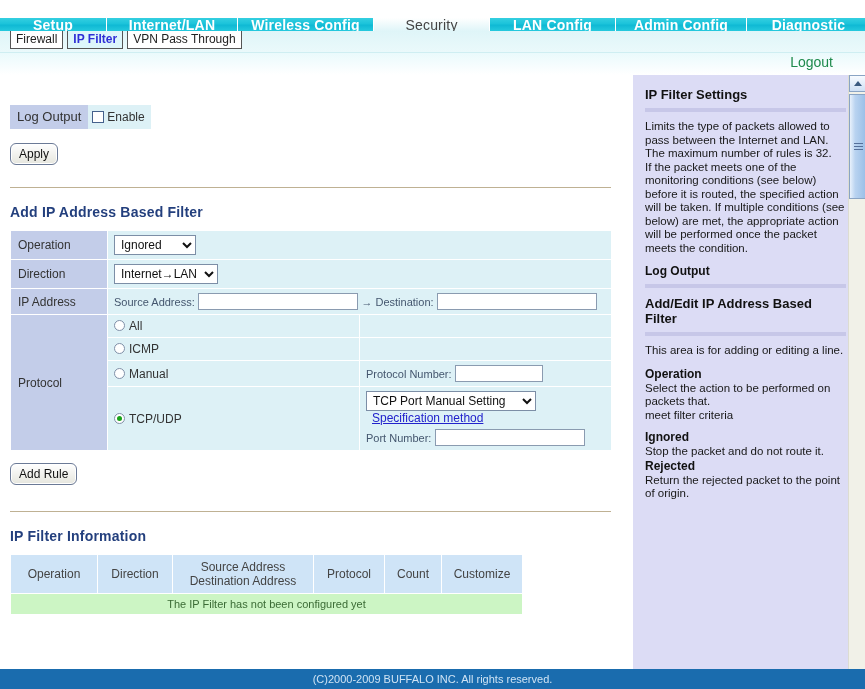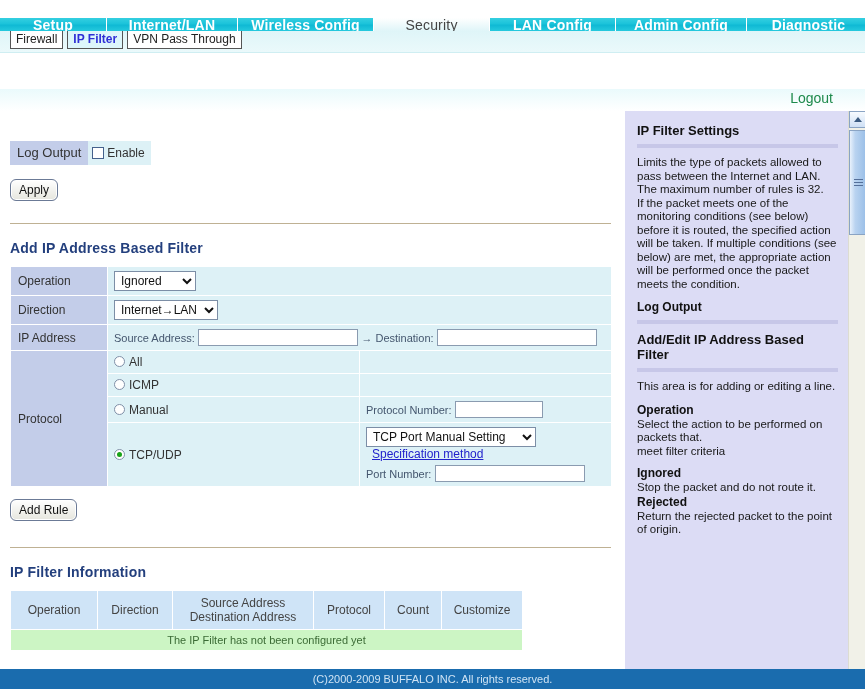--- a/index.html
+++ b/index.html
@@ -82,21 +82,20 @@
     font-weight: bold;
     background: #ddf6fb;
     border-color: #555555;
   }
 
   
   .logoutbar {
     height: 22px;
     background: linear-gradient(to bottom, #eafafc 0%, #ffffff 100%);
     position: relative;
-    margin-top: 36px;
   }
   .logout-link {
     position: absolute;
     right: 32px;
     top: 1px;
     color: #1e8a4c;
     font-size: 14px;
     text-decoration: none;
     font-family: "Liberation Sans", sans-serif;
   }
@@ -114,21 +113,21 @@
     background: #ffffff;
     position: relative;
   }
   .right {
     width: 240px;
     position: relative;
     background: #ffffff;
   }
   .helpcol {
     position: absolute;
-    left: 0;
+    left: 8px;
     top: 0;
     width: 223px;
     height: 613px;
     background: #dcdcf5;
     box-sizing: border-box;
     padding: 12px 10px 0 12px;
     overflow: hidden;
   }
 
   

